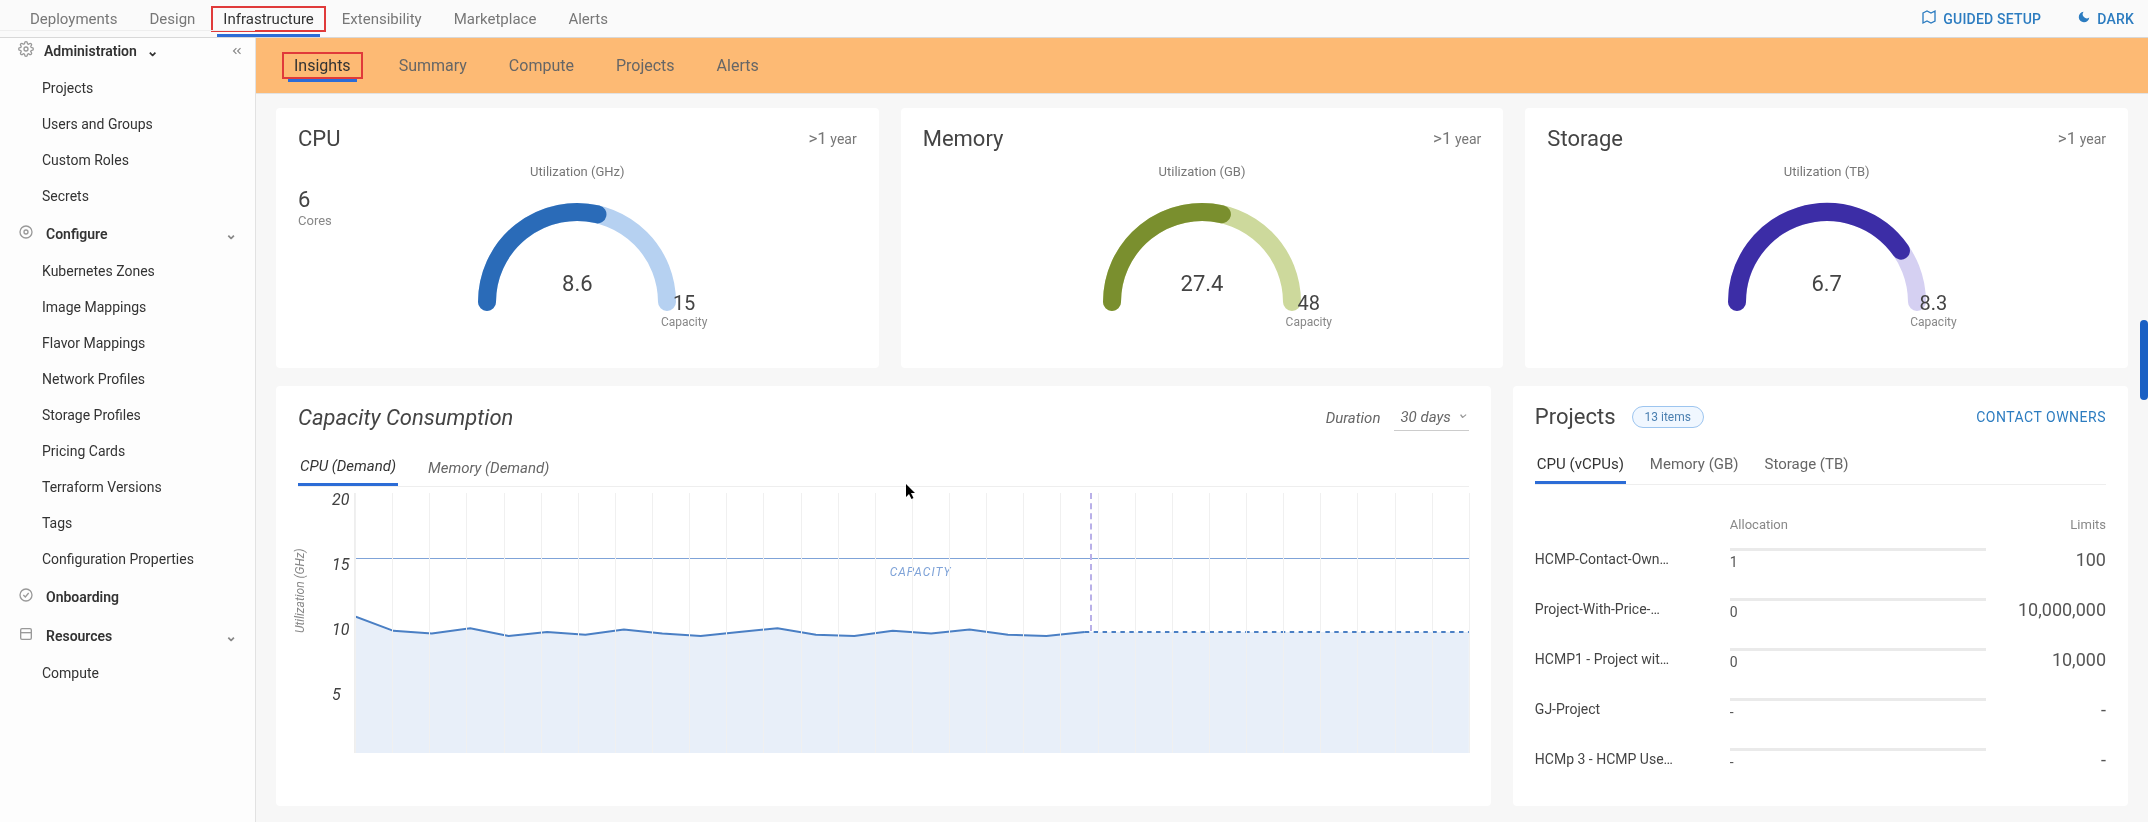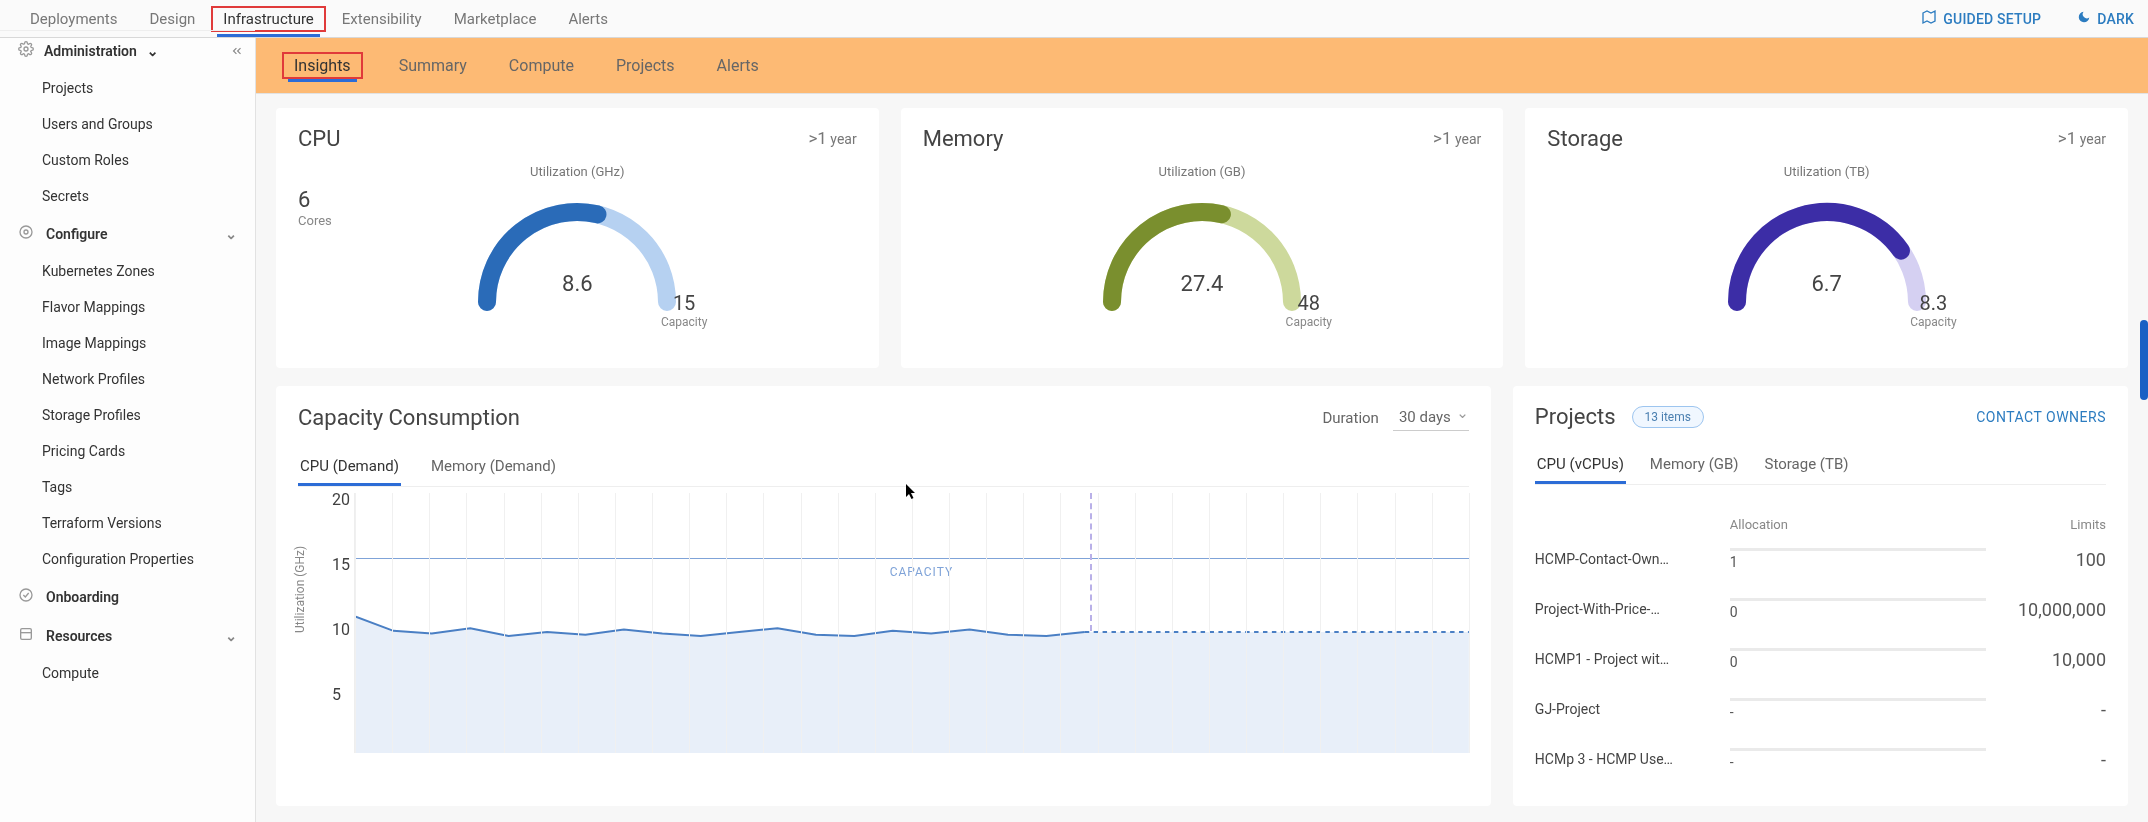--- a/index.html
+++ b/index.html
@@ -245,20 +245,21 @@
   
   .second-row {
     display: flex;
     gap: 22px;
   }
   .capacity-card {
     background: #fff;
     border-radius: 4px;
     flex: 2.05;
     padding: 18px 22px;
+    font-style: italic;
   }
   .projects-card {
     background: #fff;
     border-radius: 4px;
     flex: 1;
     padding: 18px 22px;
   }
   .cap-head {
     display: flex;
     align-items: center;
@@ -288,20 +289,21 @@
     position: absolute;
     right: 0;
     top: 0;
     color: #999;
   }
 
   .mini-tabs {
     display: flex;
     gap: 28px;
     border-bottom: 1px solid #eee;
+    align-items: center;
   }
   .mini-tabs .mt {
     padding: 8px 2px;
     color: #666;
     cursor: pointer;
     font-size: 15px;
   }
   .mini-tabs .mt.active {
     color: #333;
     border-bottom: 3px solid #2c6cd6;
@@ -543,27 +545,27 @@
       <span class="grp-icon">
         <svg width="16" height="16" viewBox="0 0 24 24" fill="none" stroke="#999" stroke-width="2">
             <circle cx="12" cy="12" r="3"></circle>
             <circle cx="12" cy="12" r="9"></circle>
           </svg>
       </span>
       <span>Configure</span>
       <span class="chev">⌄</span>
     </div>
     <div class="side-item">Kubernetes Zones</div>
+    <div class="side-item">Image Mappings</div>
     <div class="side-item">Flavor Mappings</div>
-    <div class="side-item">Image Mappings</div>
     <div class="side-item">Network Profiles</div>
     <div class="side-item">Storage Profiles</div>
     <div class="side-item">Pricing Cards</div>
+    <div class="side-item">Terraform Versions</div>
     <div class="side-item">Tags</div>
-    <div class="side-item">Terraform Versions</div>
     <div class="side-item">Configuration Properties</div>
 
     <div class="side-group">
       <span class="grp-icon">
         <svg width="16" height="16" viewBox="0 0 24 24" fill="none" stroke="#999" stroke-width="2">
             <circle cx="12" cy="12" r="9"></circle>
             <polyline points="8 12 11 15 16 9"></polyline>
           </svg>
       </span>
       <span>Onboarding</span>

